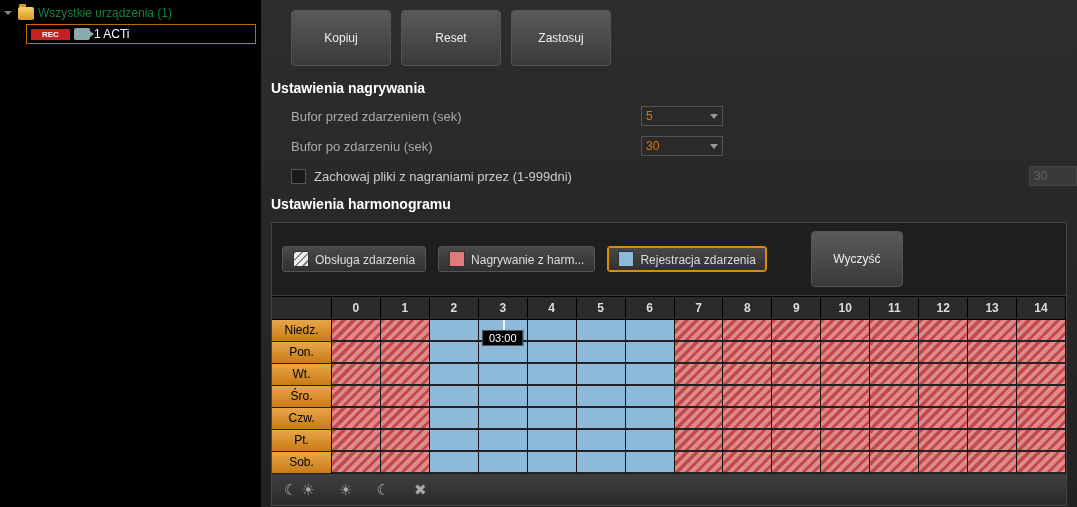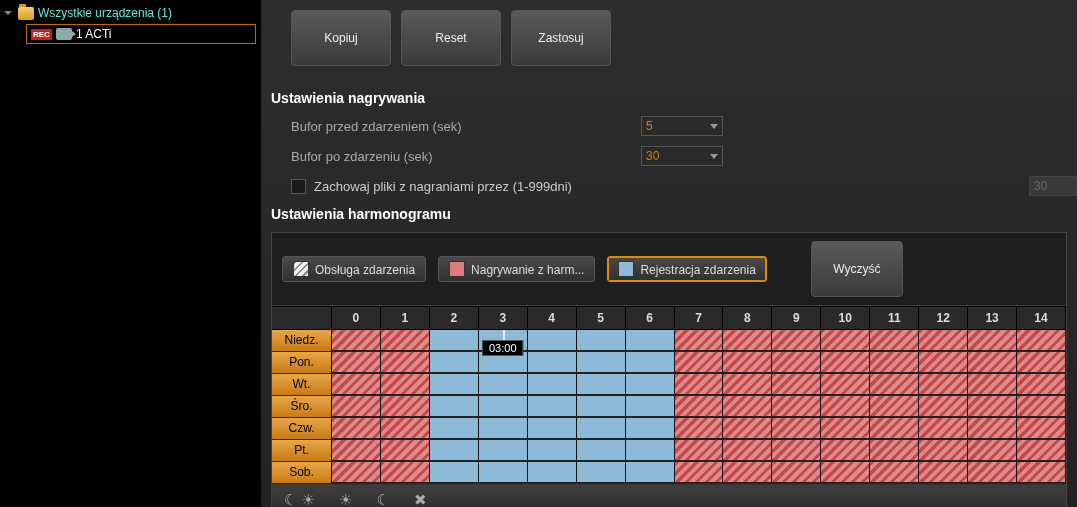--- a/index.html
+++ b/index.html
@@ -31,21 +31,21 @@
     padding: 4px 6px;
     font-size: 13px;
   }
   .tree {
     padding: 6px 4px;
   }
   .tree-root {
     display: flex;
     align-items: center;
     gap: 4px;
-    color: #5eead4;
+    color: #15803d;
     margin-bottom: 4px;
   }
   .folder-icon {
     width: 16px; height: 13px;
     background: linear-gradient(#f7cf6b, #d99b1f);
     border-radius: 2px;
     position: relative;
   }
   .folder-icon::before {
     content: "";
@@ -69,21 +69,21 @@
     gap: 4px;
     border: 1px solid #c06a00;
     padding: 2px 4px;
     color: #fff;
   }
   .leaf-rec {
     background: #c62020;
     color: #fff;
     font-size: 8px;
     font-weight: bold;
-    padding: 1px 2px;
+    padding: 1px 11px;
     border-radius: 1px;
   }
   .leaf-cam {
     width: 16px; height: 12px;
     background: #8aa;
     position: relative;
     border-radius: 2px;
   }
   .leaf-cam::after {
     content: "";
@@ -113,21 +113,20 @@
     background: linear-gradient(#5a5a5a, #3a3a3a);
     color: #eee;
     cursor: pointer;
     font-size: 12px;
   }
   .section-title {
     color: #fff;
     font-weight: bold;
     font-size: 14px;
     padding: 0 0 10px 10px;
-    margin-top: 10px;
   }
   .settings-block {
     padding-left: 30px;
   }
   .settings-row {
     display: flex;
     align-items: center;
     margin-bottom: 10px;
   }
   .settings-row .label {

